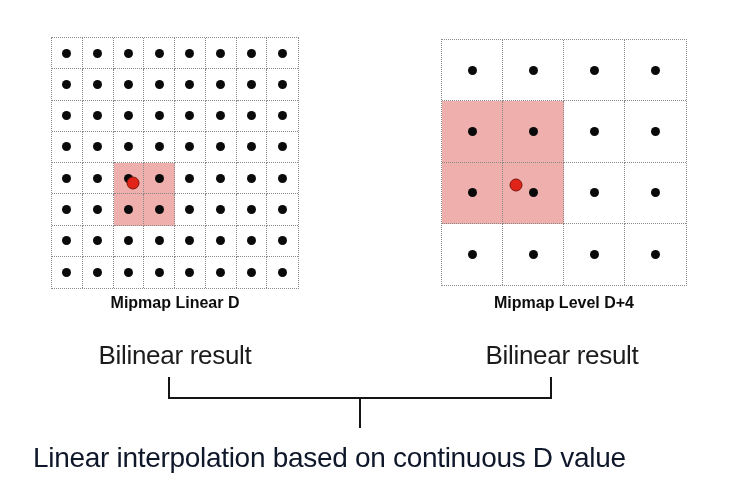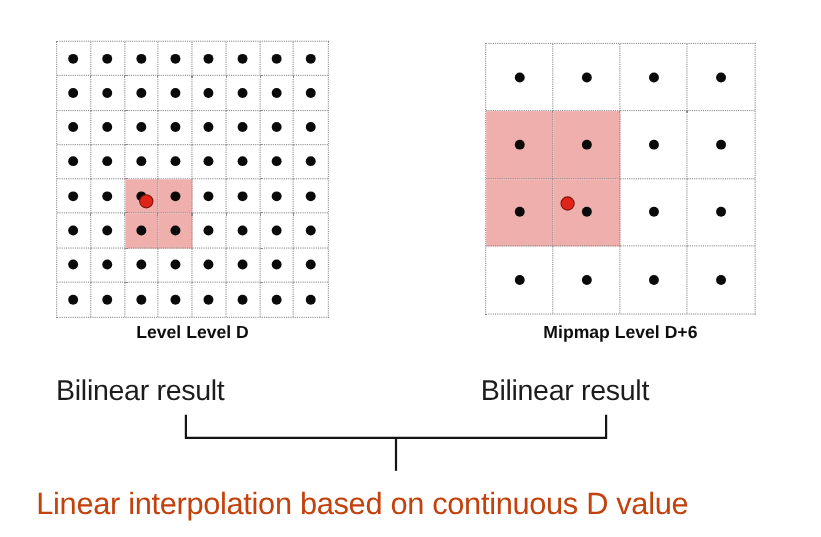--- a/index.html
+++ b/index.html
@@ -62,20 +62,21 @@
     text-align: center;
     line-height: 18px;
   }
   #label-left  { left: 51px;  width: 248px; }
   #label-right { left: 441px; width: 246px; }
   .caption {
     position: absolute;
     top: 340px;
     font-size: 26px;
     color: #1c1c1c;
+    text-align: center;
     line-height: 31px;
     letter-spacing: -0.3px;
   }
   #caption-left  { left: 51px;  width: 248px; }
   #caption-right { left: 437px; width: 250px; }
   .bracket-svg {
     position: absolute;
     left: 0; top: 0;
     width: 746px; height: 488px;
     pointer-events: none;
@@ -84,21 +85,21 @@
     stroke: var(--conn);
     stroke-width: 2;
     fill: none;
   }
   .bottom-text {
     position: absolute;
     left: 33px;
     top: 441px;
     width: 690px;
     font-size: 28px;
-    color: #c2410c;
+    color: #0f172a;
     letter-spacing: -0.3px;
     line-height: 34px;
     white-space: nowrap;
   }
   .watermark {
     position: absolute;
     right: 4px;
     top: 463px;
     font-size: 15px;
     color: var(--wm);
@@ -352,23 +353,23 @@
       </div>
       <div class="cell last-row">
         <span class="texel-dot"></span>
       </div>
       <div class="cell last-col last-row">
         <span class="texel-dot"></span>
       </div>
       <div class="sample-dot" style="left: 30.5%; top: 59.1%;"></div>
     </div>
 
-  <div class="grid-label" id="label-left">Level Level D</div>
-
-  <div class="grid-label" id="label-right">Mipmap Level D+6</div>
+  <div class="grid-label" id="label-left">Mipmap Linear D</div>
+
+  <div class="grid-label" id="label-right">Mipmap Level D+4</div>
 
   <div class="caption" id="caption-left">Bilinear result</div>
 
   <div class="caption" id="caption-right">Bilinear result</div>
 
   <svg class="bracket-svg" viewBox="0 0 746 488">
     <path d="M169 377 L169 398 L551 398 L551 377"></path>
     <line x1="360" y1="398" x2="360" y2="428"></line>
   </svg>
 

